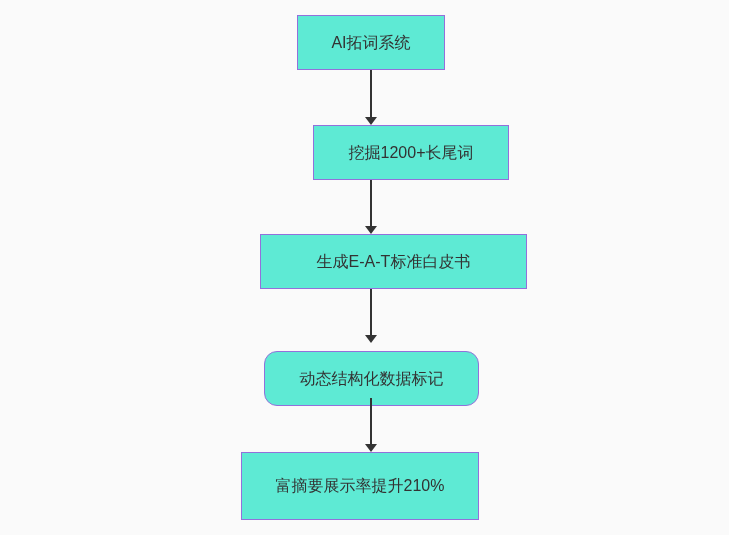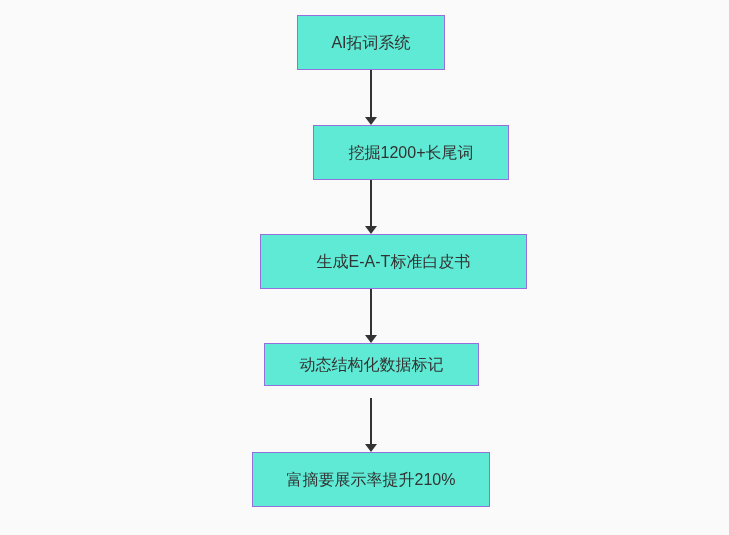--- a/index.html
+++ b/index.html
@@ -28,22 +28,22 @@
     display: flex;
     align-items: center;
     justify-content: center;
     text-align: center;
     line-height: 1.2;
     white-space: nowrap;
   }
   .node-1 { left: 297px; top: 15px;  width: 148px; height: 55px; }
   .node-2 { left: 273px; top: 125px; width: 196px; height: 55px; margin-left: 40px; }
   .node-3 { left: 260px; top: 234px; width: 267px; height: 55px; }
-  .node-4 { left: 264px; top: 343px; width: 215px; height: 43px; }
-  .node-5 { left: 252px; top: 452px; width: 238px; height: 55px; text-align: center; }
+  .node-4 { left: 264px; top: 351px; width: 215px; height: 55px; border-radius: 13px; }
+  .node-5 { left: 241px; top: 452px; width: 238px; height: 68px; text-align: center; }
 
   .edge {
     position: absolute;
     left: 370px;
     width: 2px;
     background: #333333;
   }
   .edge-1 { top: 70px;  height: 47px; }
   .edge-2 { top: 180px; height: 46px; }
   .edge-3 { top: 289px; height: 46px; }

